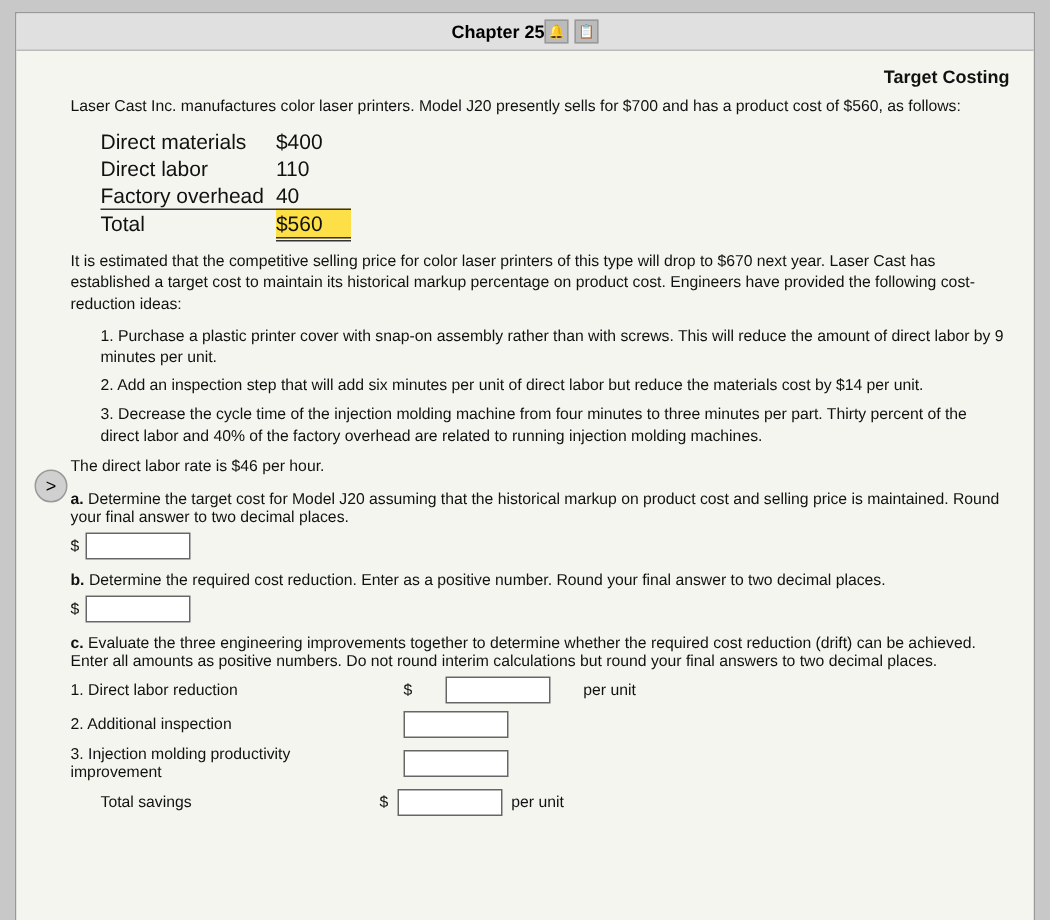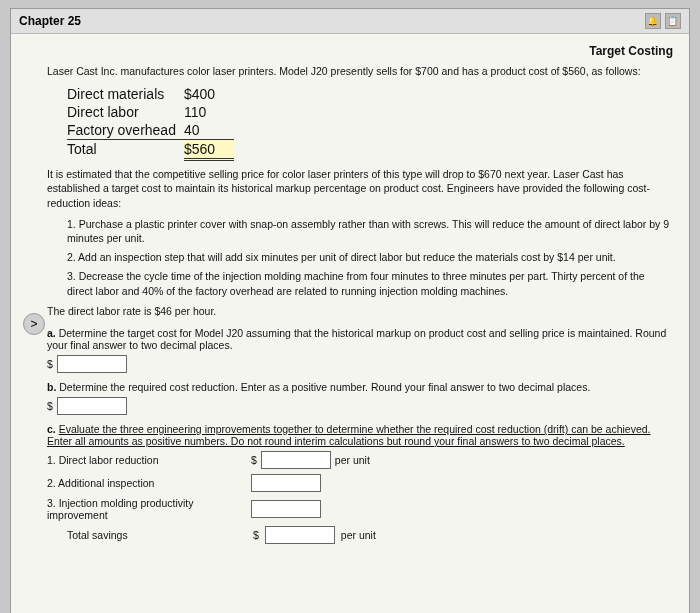--- a/index.html
+++ b/index.html
@@ -20,21 +20,21 @@
       border: 1px solid #999;
     }
     .title-bar {
       background: #e0e0e0;
       padding: 4px 8px;
       font-weight: bold;
       font-size: 12px;
       border-bottom: 1px solid #bbb;
       display: flex;
       align-items: center;
-      justify-content: space-between;
+      justify-content: center;
     }
     .title-bar-icons {
       display: flex;
       gap: 4px;
     }
     .title-bar-icon {
       width: 16px;
       height: 16px;
       background: #bbb;
       border: 1px solid #999;
@@ -91,21 +91,21 @@
     }
     .cost-table td.amount {
       min-width: 50px;
     }
     .cost-table tr.total td {
       border-top: 1px solid #333;
       font-weight: normal;
     }
     .cost-table tr.total td.amount {
       border-top: 1px solid #333;
-      background: #fef9c3;
+      background: #fde047;
       border-bottom: 3px double #333;
     }
     .list-item {
       font-size: 10.5px;
       line-height: 1.4;
       margin-bottom: 4px;
       padding-left: 20px;
       color: #111;
     }
     .question-label {
@@ -133,21 +133,21 @@
       font-size: 10.5px;
       padding: 0 3px;
     }
     .section-c-grid {
       margin-top: 4px;
     }
     .section-c-item {
       display: flex;
       align-items: center;
       margin-bottom: 5px;
-      gap: 4px;
+      gap: 22px;
     }
     .section-c-label {
       font-size: 10.5px;
       color: #111;
       flex: 0 0 200px;
     }
     .section-c-dollar {
       font-size: 10.5px;
       color: #111;
     }
@@ -238,21 +238,21 @@
       <span>b.</span>
       <span style="font-weight:normal;margin-top:24px;">Determine the required cost reduction. Enter as a positive number. Round your final answer to two decimal places.</span>
     </div>
     <div class="answer-row">
       <span class="answer-prefix">$</span>
       <input class="answer-input" type="text" style="">
     </div>
 
     <div class="question-label">
       <span>c.</span>
-      <span style="font-weight:normal;text-decoration:underline;">Evaluate the three engineering improvements together to determine whether the required cost reduction (drift) can be achieved. Enter all amounts as positive numbers. Do not round interim calculations but round your final answers to two decimal places.</span>
+      <span style="font-weight:normal;">Evaluate the three engineering improvements together to determine whether the required cost reduction (drift) can be achieved. Enter all amounts as positive numbers. Do not round interim calculations but round your final answers to two decimal places.</span>
     </div>
 
     <div class="section-c-grid">
 
       <div class="section-c-item">
         <span class="section-c-label">
           <span>1.</span>
           <span>Direct labor reduction</span>
         </span>
         <span class="section-c-dollar">$</span>

